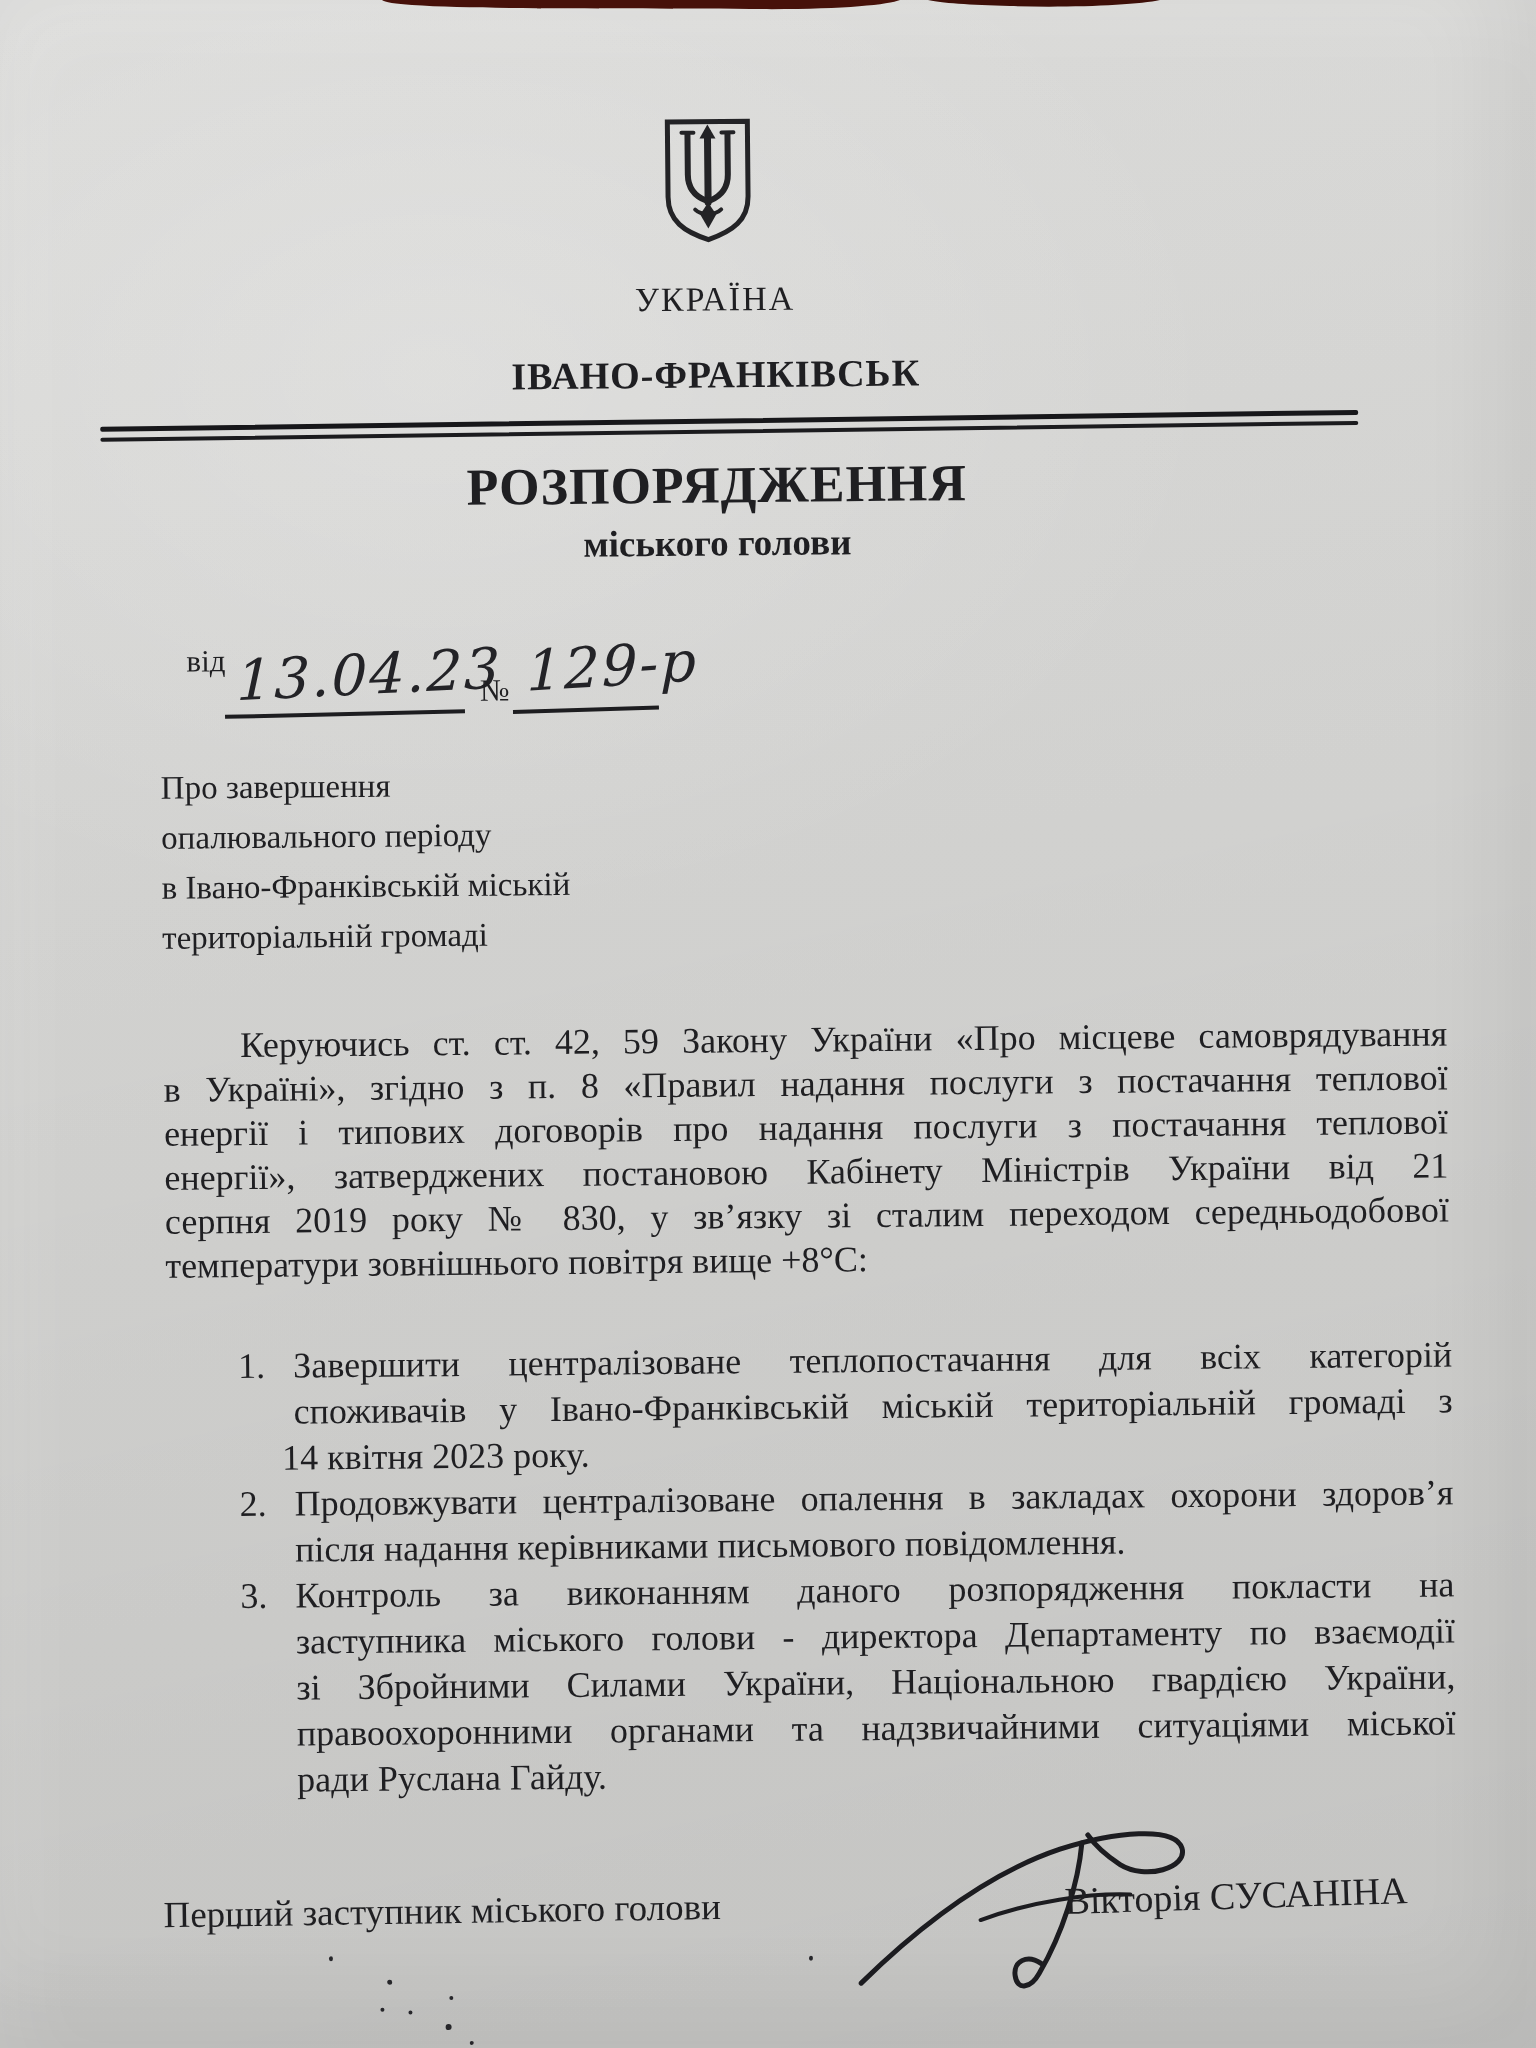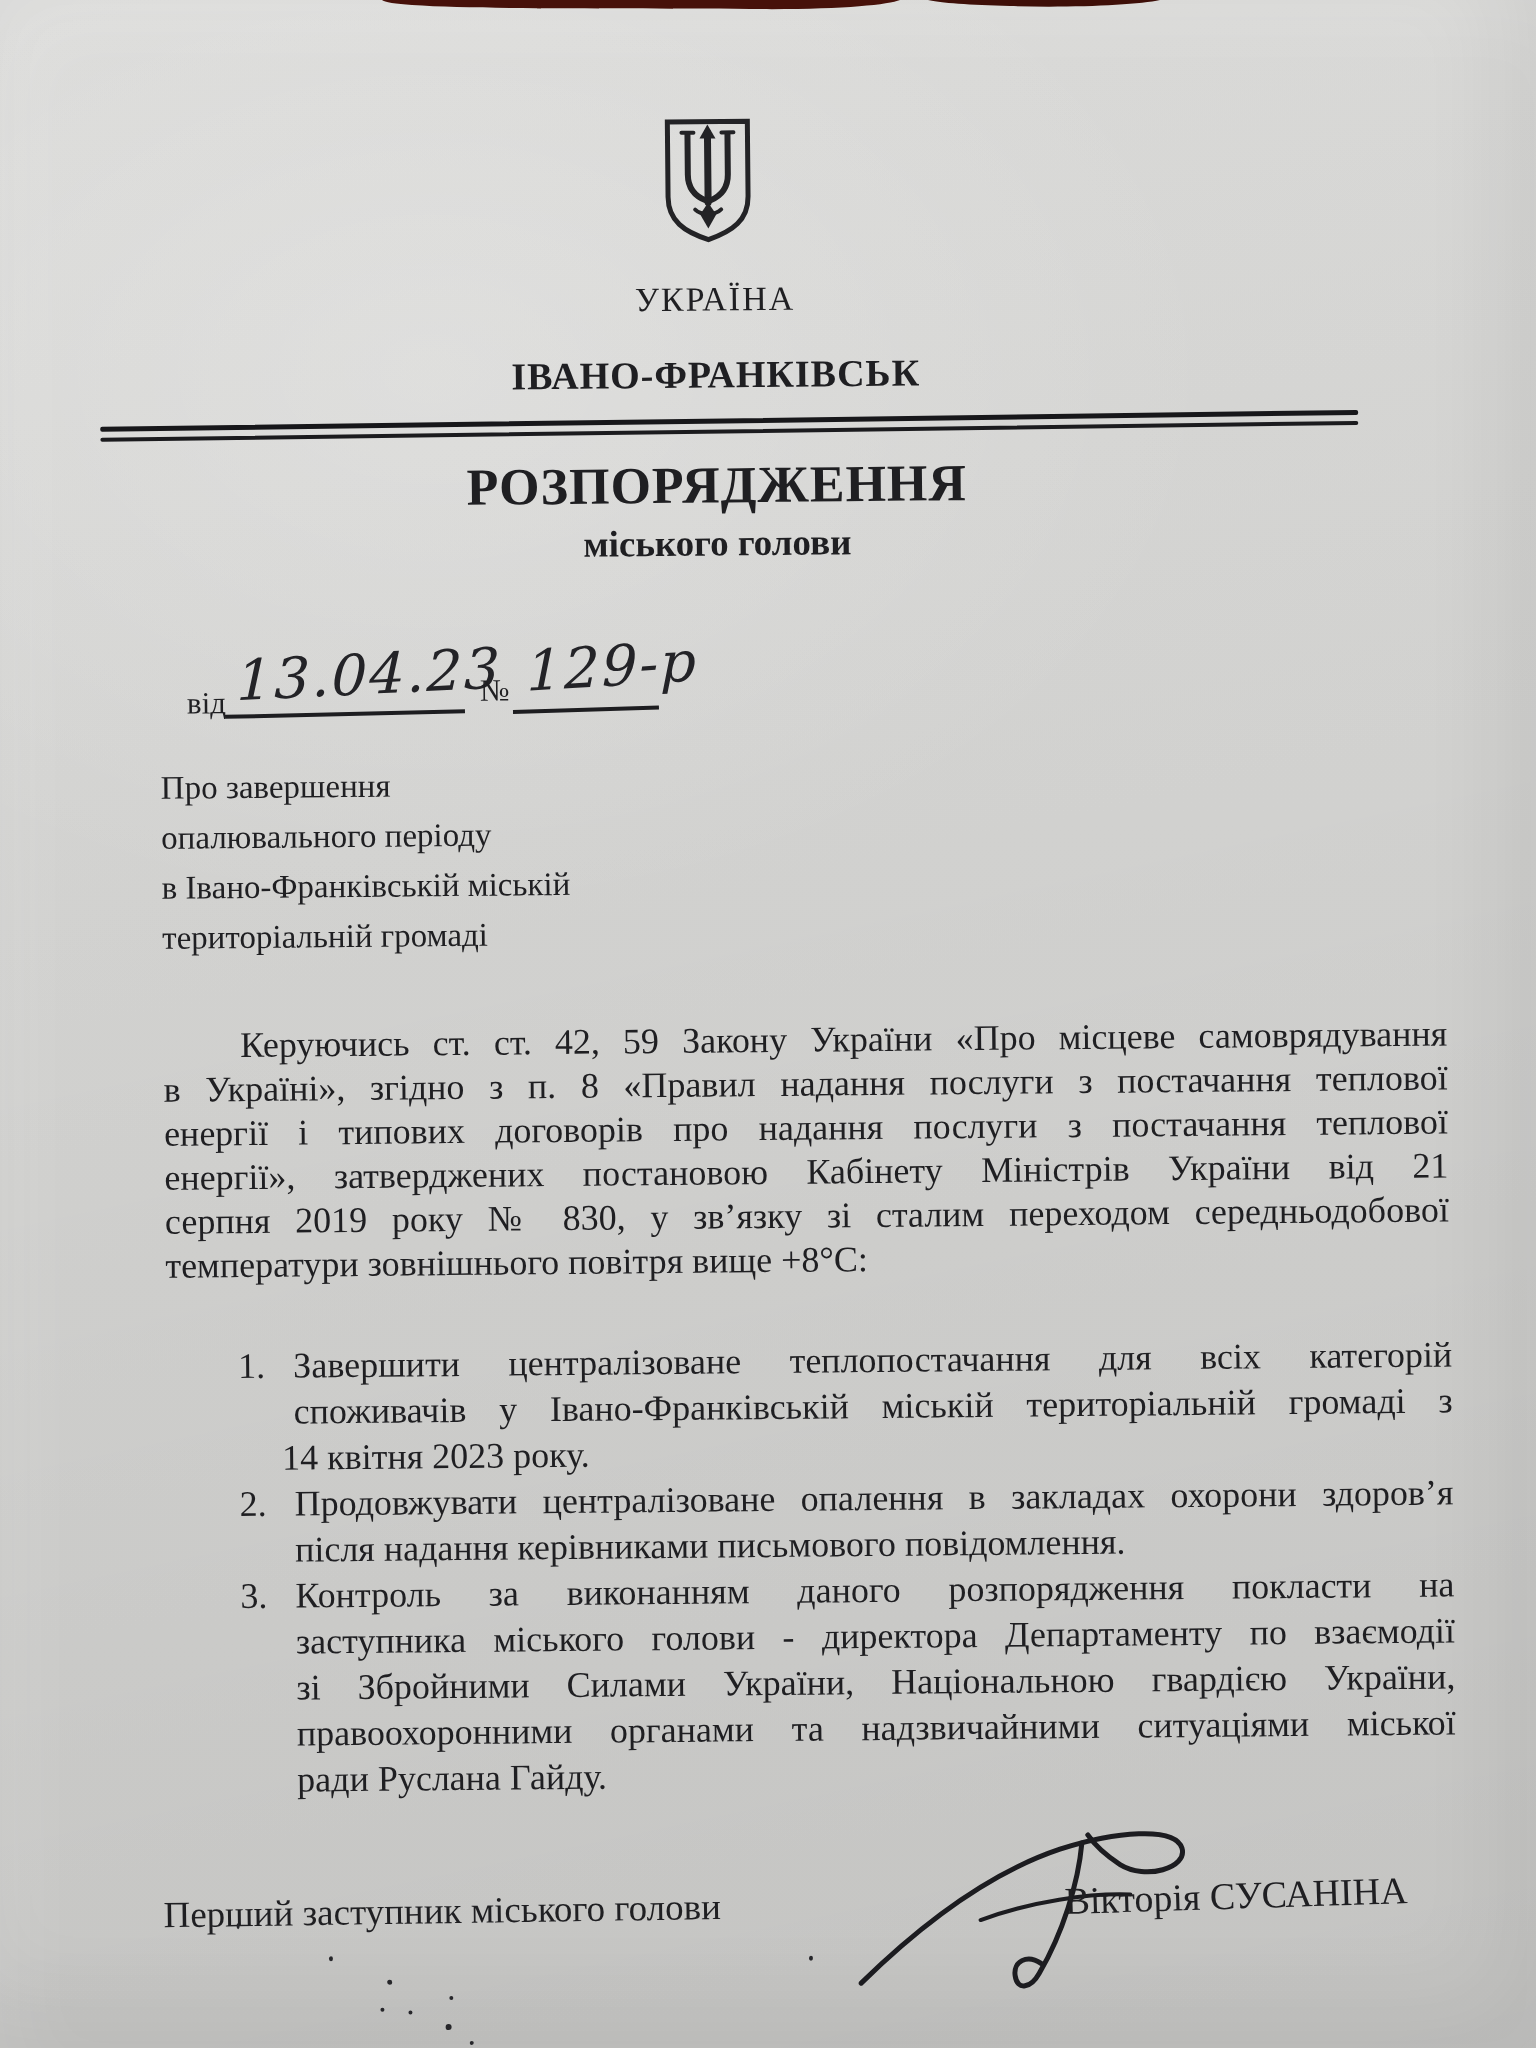--- a/index.html
+++ b/index.html
@@ -81,21 +81,21 @@
     <div class="abs ctr city">ІВАНО-ФРАНКІВСЬК</div>
 
     <div class="abs rule">
       <div class="r1"></div>
         <div class="r2"></div>
     </div>
 
     <div class="abs ctr doctype">РОЗПОРЯДЖЕННЯ</div>
     <div class="abs ctr docsub">міського голови</div>
 
-    <div class="abs meta-label" style="left:190px;top:680px;">від</div>
+    <div class="abs meta-label" style="left:190px;top:638px;">від</div>
     <div class="abs hand" style="left:240px;top:638px;transform:rotate(-2.2deg) skewX(-4deg);">13.04.23</div>
     <div class="abs uline" style="left:228px;top:708px;width:240px;transform:rotate(-0.8deg);"></div>
     <div class="abs meta-label" style="left:483px;top:670px;">№</div>
     <div class="abs hand" style="left:530px;top:632px;transform:rotate(-3deg) skewX(-4deg);">129-р</div>
     <div class="abs uline" style="left:516px;top:706px;width:146px;transform:rotate(-1.2deg);"></div>
 
     <div class="abs subject">
       <div>Про завершення</div>
       <div>опалювального періоду</div>
       <div>в Івано-Франківській міській</div>

